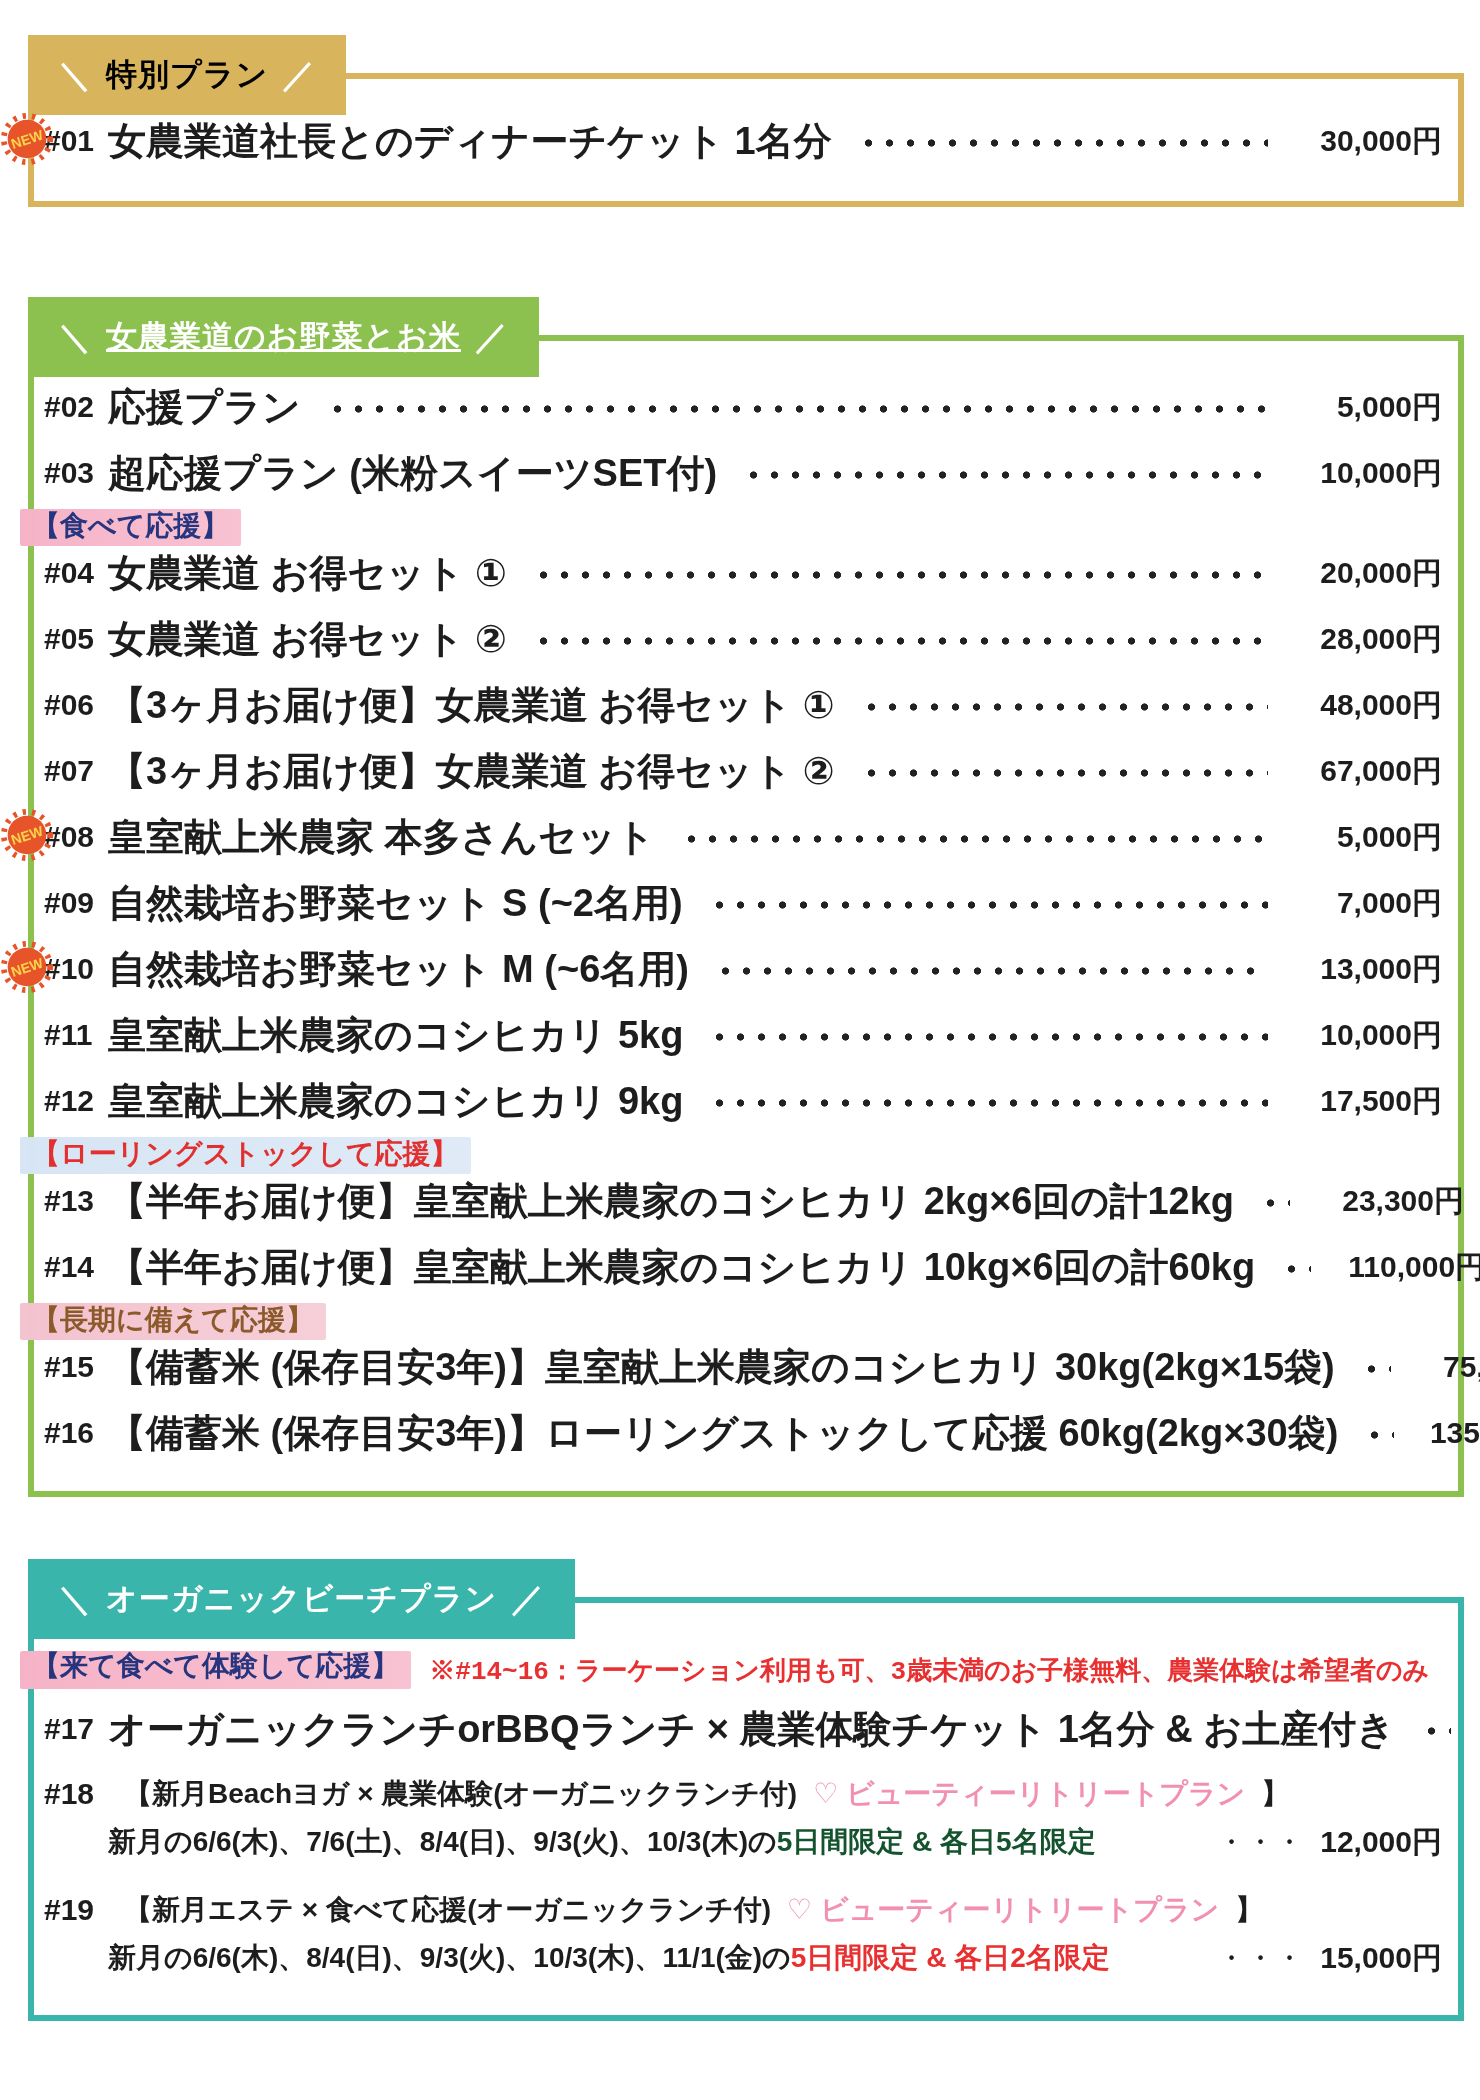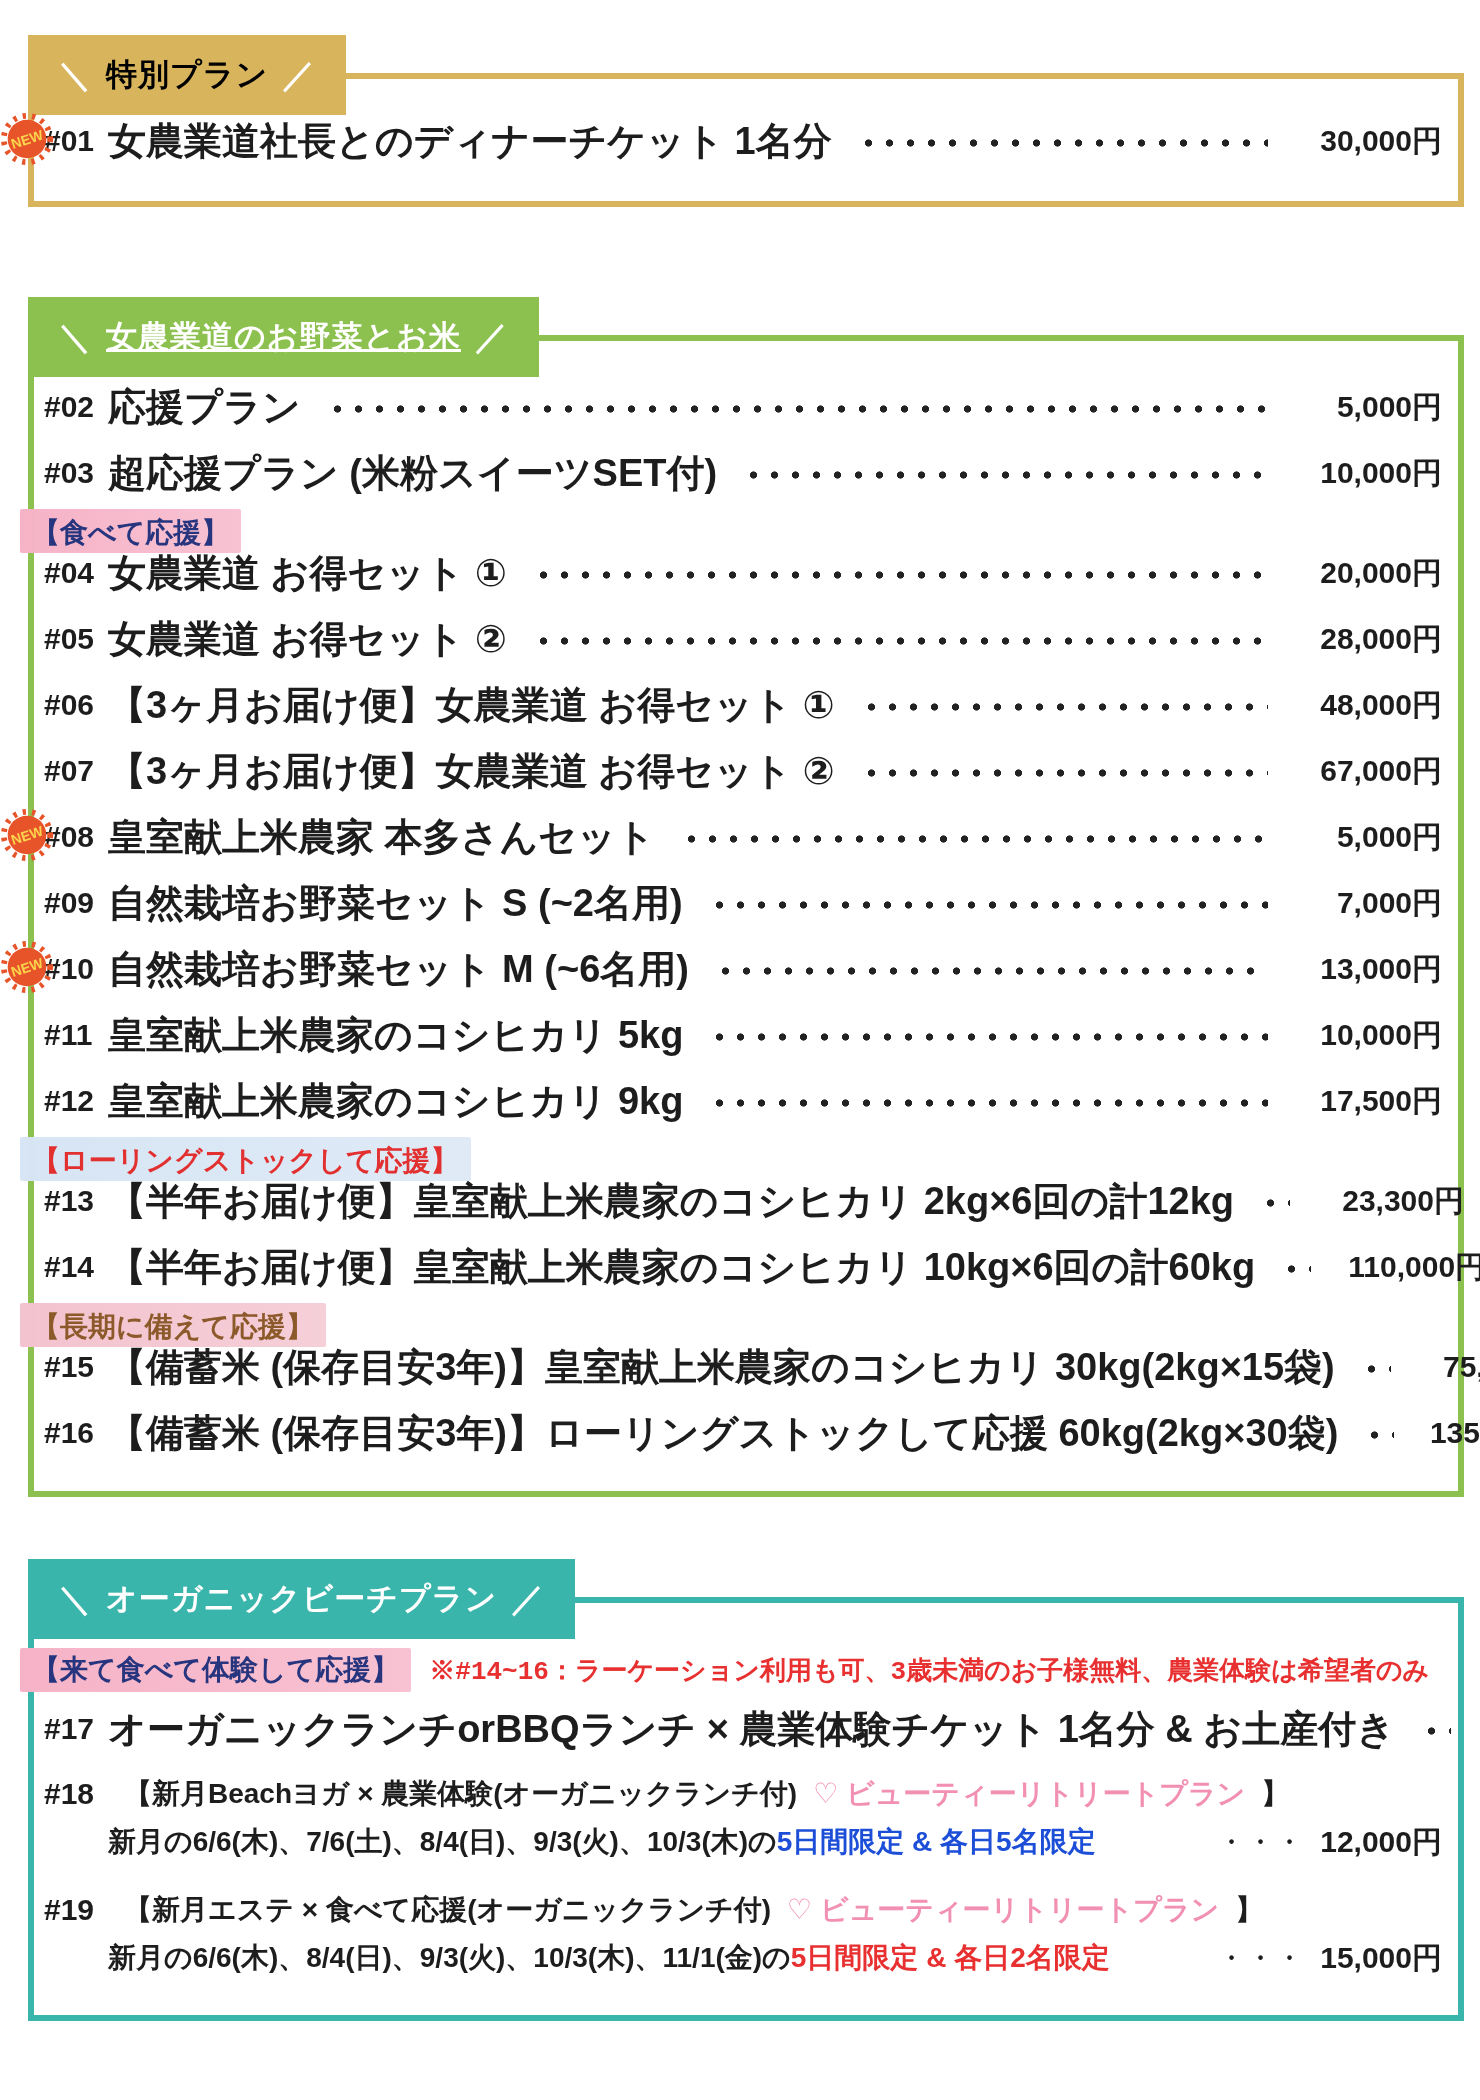--- a/index.html
+++ b/index.html
@@ -27,21 +27,21 @@
   .num{width:64px;flex:none;font-size:30px;}
   .title{font-size:38px;}
   .leader{
     flex:1;height:8px;margin:4px 24px 0 26px;min-width:30px;
     background-image:radial-gradient(circle,#222222 3.3px,transparent 3.9px);
     background-size:21px 8px;background-repeat:repeat-x;background-position:left center;
   }
   .price{flex:none;width:150px;text-align:right;font-size:30px;}
   .row-label{height:36px;margin:-10px 0 8px;}
   .label-chip{
-    display:inline-block;margin-left:-24px;padding:8px 12px 4px;
+    display:inline-block;margin-left:-24px;padding:1px 12px 4px;
     font-size:28px;line-height:1.15;border-radius:2px;
   }
   .row-note{display:flex;align-items:center;height:42px;margin-bottom:18px;white-space:nowrap;font-family:Liberation Mono, monospace;}
   .note-text{font-size:26px;margin-left:18px;}
   .row-item2{margin-bottom:30px;position:relative;}
   .row-item2 .line1,.row-item2 .line2{display:flex;align-items:center;height:38px;font-size:28px;white-space:nowrap;}
   .row-item2 .line1{margin-bottom:10px;gap:16px;}
   .row-item2 .line2{padding-left:64px;}
   .tail{margin-left:auto;display:flex;align-items:center;}
   .dots{margin:0 14px 0 20px;letter-spacing:5px;font-size:24px;}
@@ -203,21 +203,21 @@
         </div>
         <div class="row-item2">
           <div class="line1">
             <span class="num">#18</span>
             <span class="seg" style="color: rgb(29, 29, 29);">【新月Beachヨガ × 農業体験(オーガニックランチ付) </span>
             <span class="seg" style="color: rgb(242, 144, 180);">♡ ビューティーリトリートプラン</span>
             <span class="seg" style="color: rgb(29, 29, 29);">】</span>
           </div>
           <div class="line2">
             <span class="seg" style="color: rgb(29, 29, 29);">新月の6/6(木)、7/6(土)、8/4(日)、9/3(火)、10/3(木)の</span>
-            <span class="seg" style="color: #1d4ed8;">5日間限定 &amp; 各日5名限定</span>
+            <span class="seg" style="color: #14532d;">5日間限定 &amp; 各日5名限定</span>
             <span class="tail">
               <span class="dots">・・・</span>
               <span class="price2">12,000円</span>
             </span>
           </div>
         </div>
         <div class="row-item2">
           <div class="line1">
             <span class="num">#19</span>
             <span class="seg" style="color: rgb(29, 29, 29);">【新月エステ × 食べて応援(オーガニックランチ付) </span>

